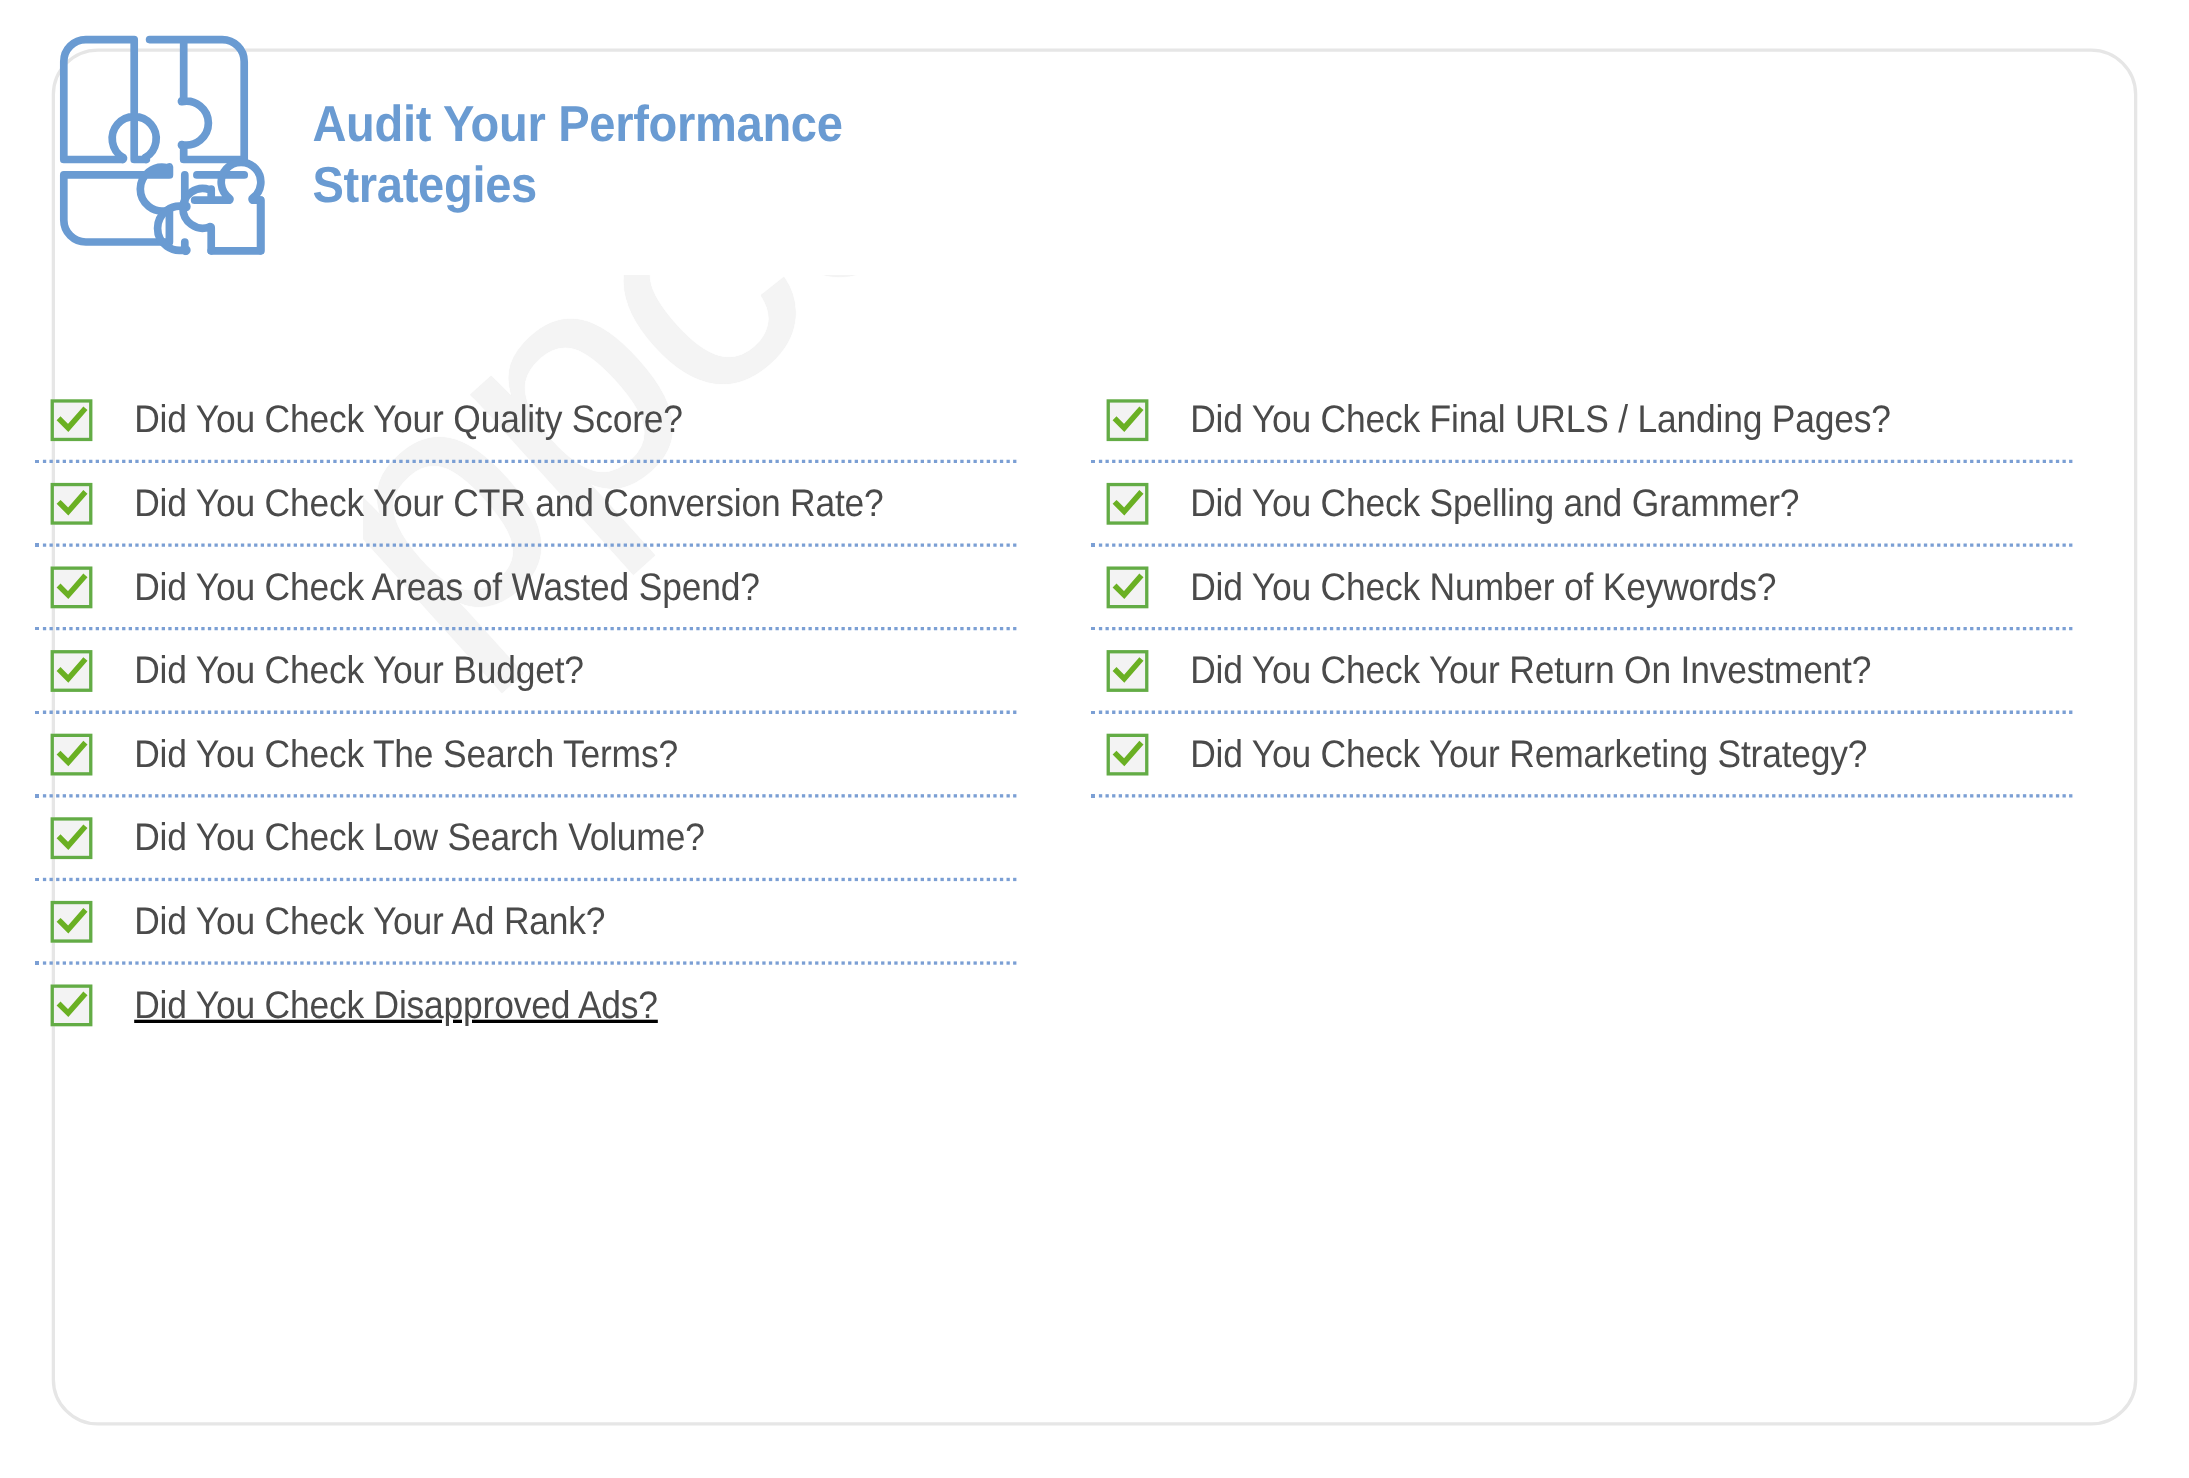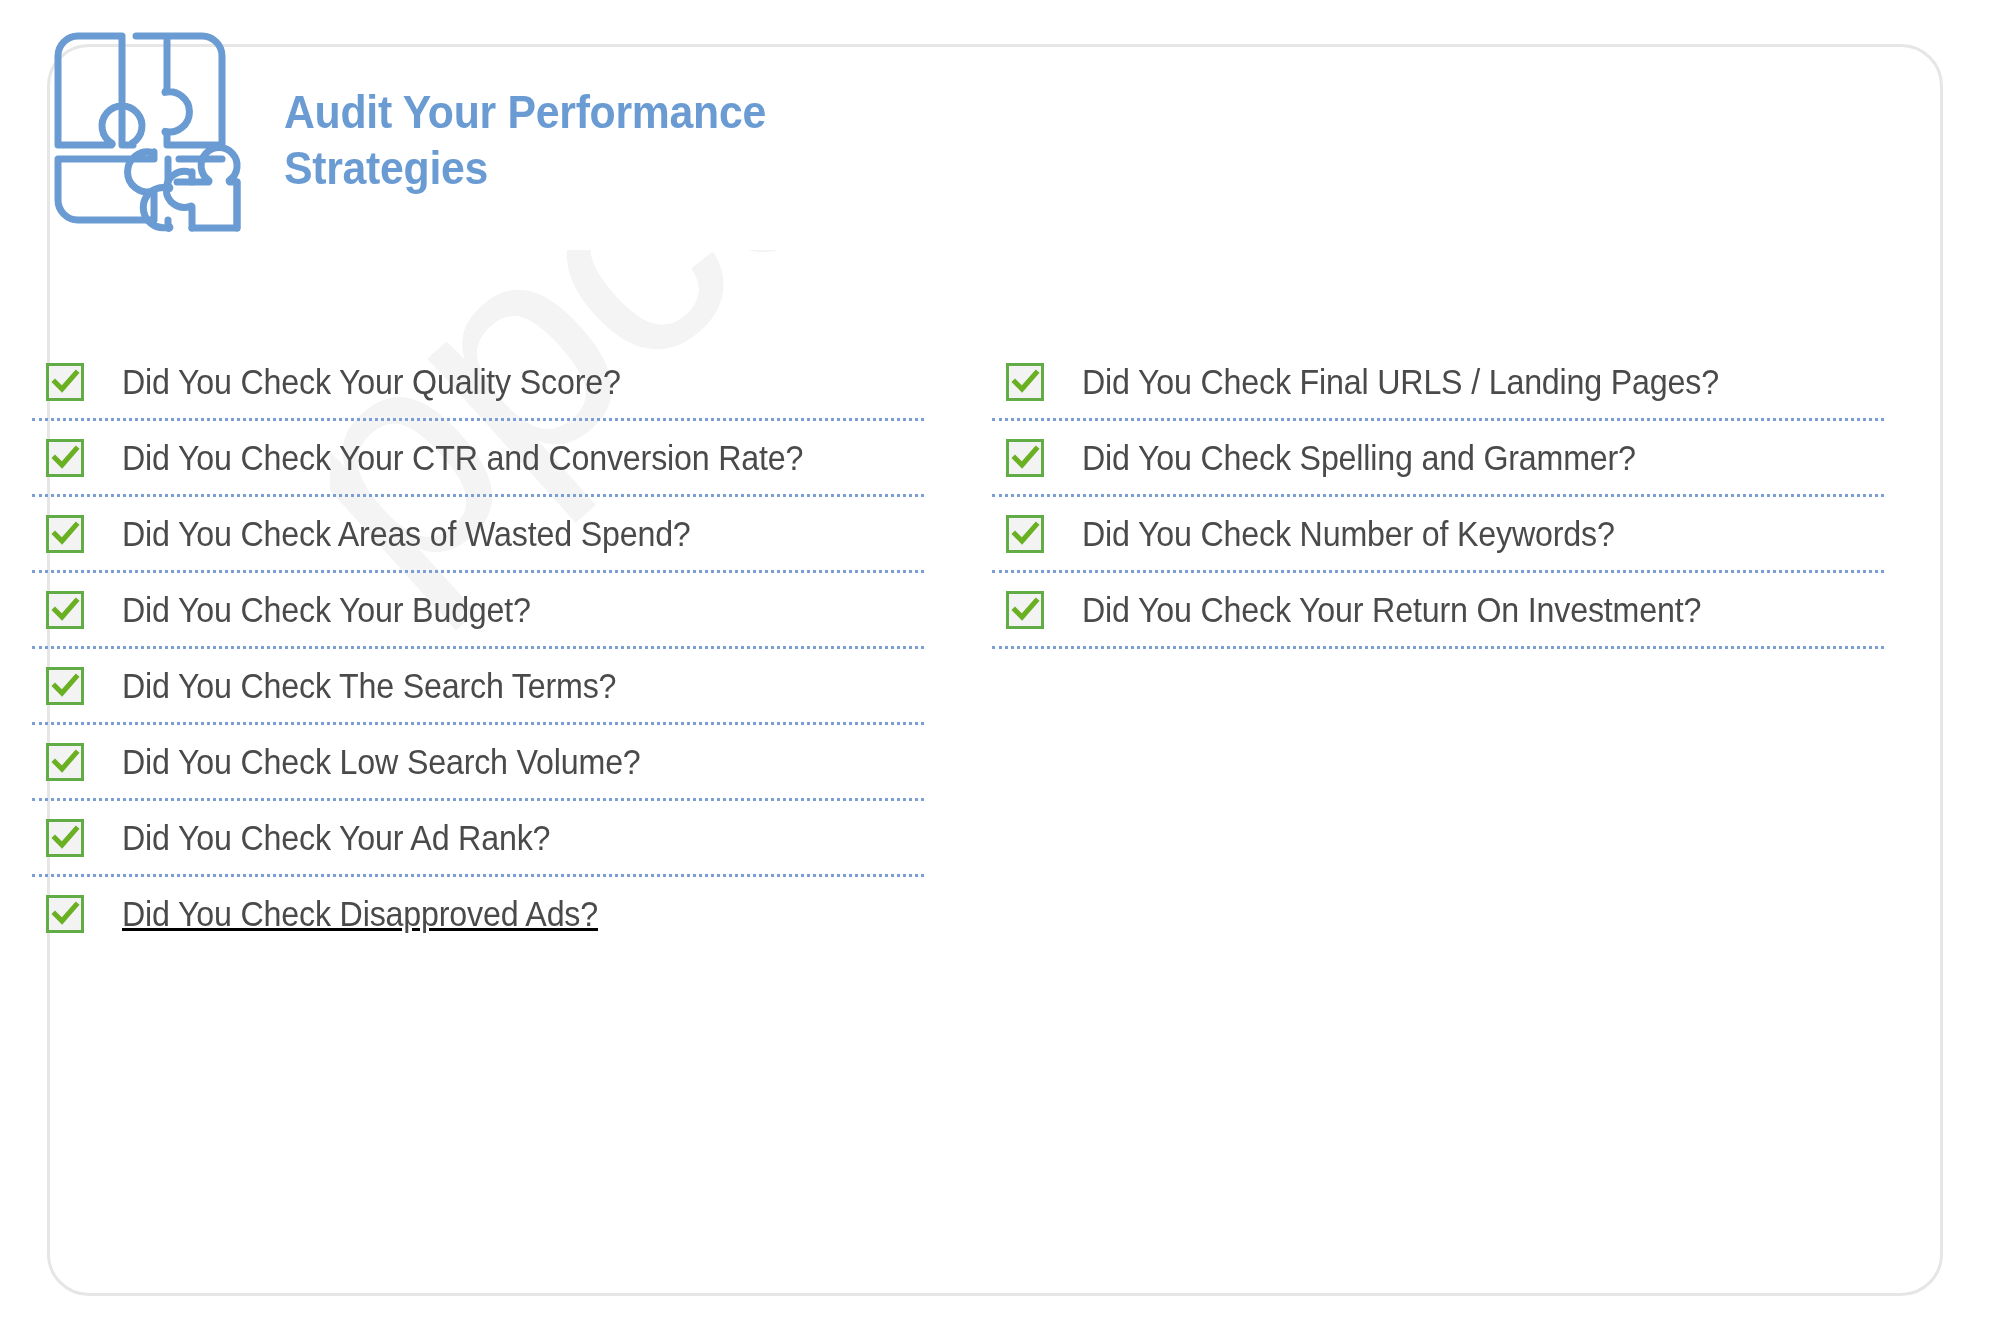--- a/index.html
+++ b/index.html
@@ -300,16 +300,24 @@
           <span class="row-label">Did You Check Number of Keywords?</span>
         </div>
         <div class="row">
           <span class="checkbox">
             <svg width="30" height="30" viewBox="0 0 30 30" aria-hidden="true">
               <path d="M5 15 L12 22 L26 6" fill="none" stroke="#6ab023" stroke-width="5" stroke-linecap="square" stroke-linejoin="miter"></path>
             </svg>
           </span>
           <span class="row-label">Did You Check Your Return On Investment?</span>
         </div>
+        <div class="row">
+          <span class="checkbox">
+            <svg width="30" height="30" viewBox="0 0 30 30" aria-hidden="true">
+              <path d="M5 15 L12 22 L26 6" fill="none" stroke="#6ab023" stroke-width="5" stroke-linecap="square" stroke-linejoin="miter"></path>
+            </svg>
+          </span>
+          <span class="row-label">Did You Check Your Remarketing Strategy?</span>
+        </div>
       </div>
   </div>
 
 </div>
 
 </body></html>

